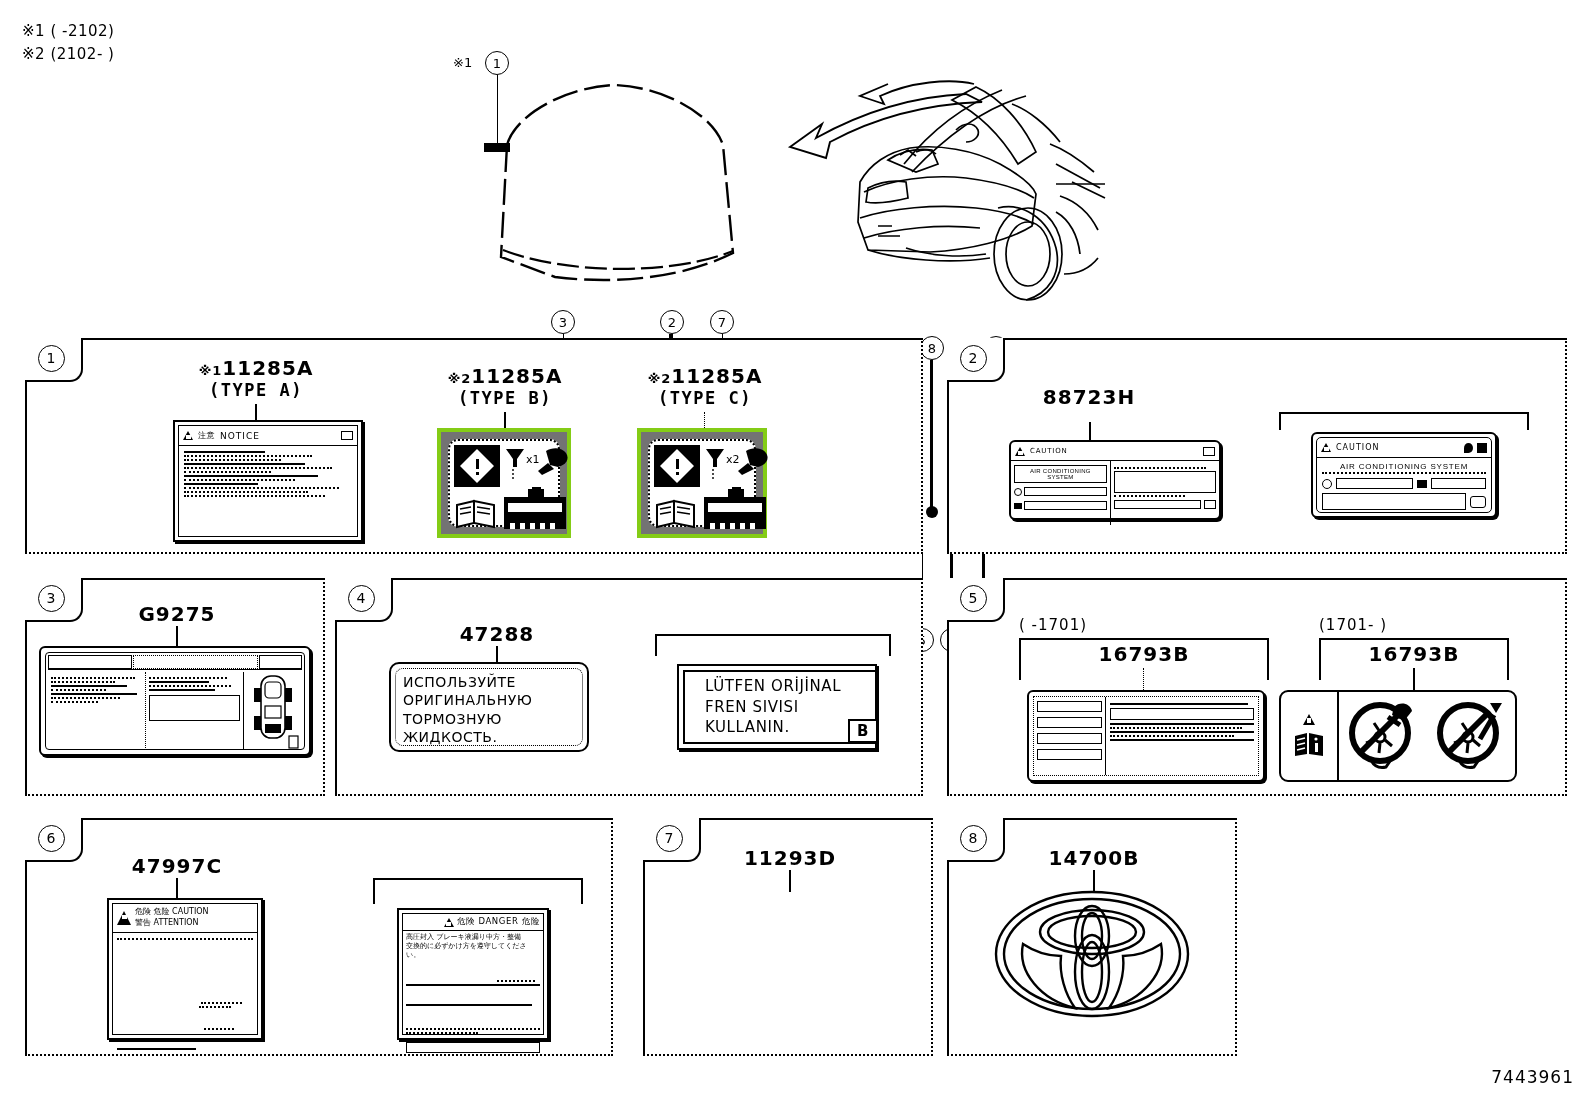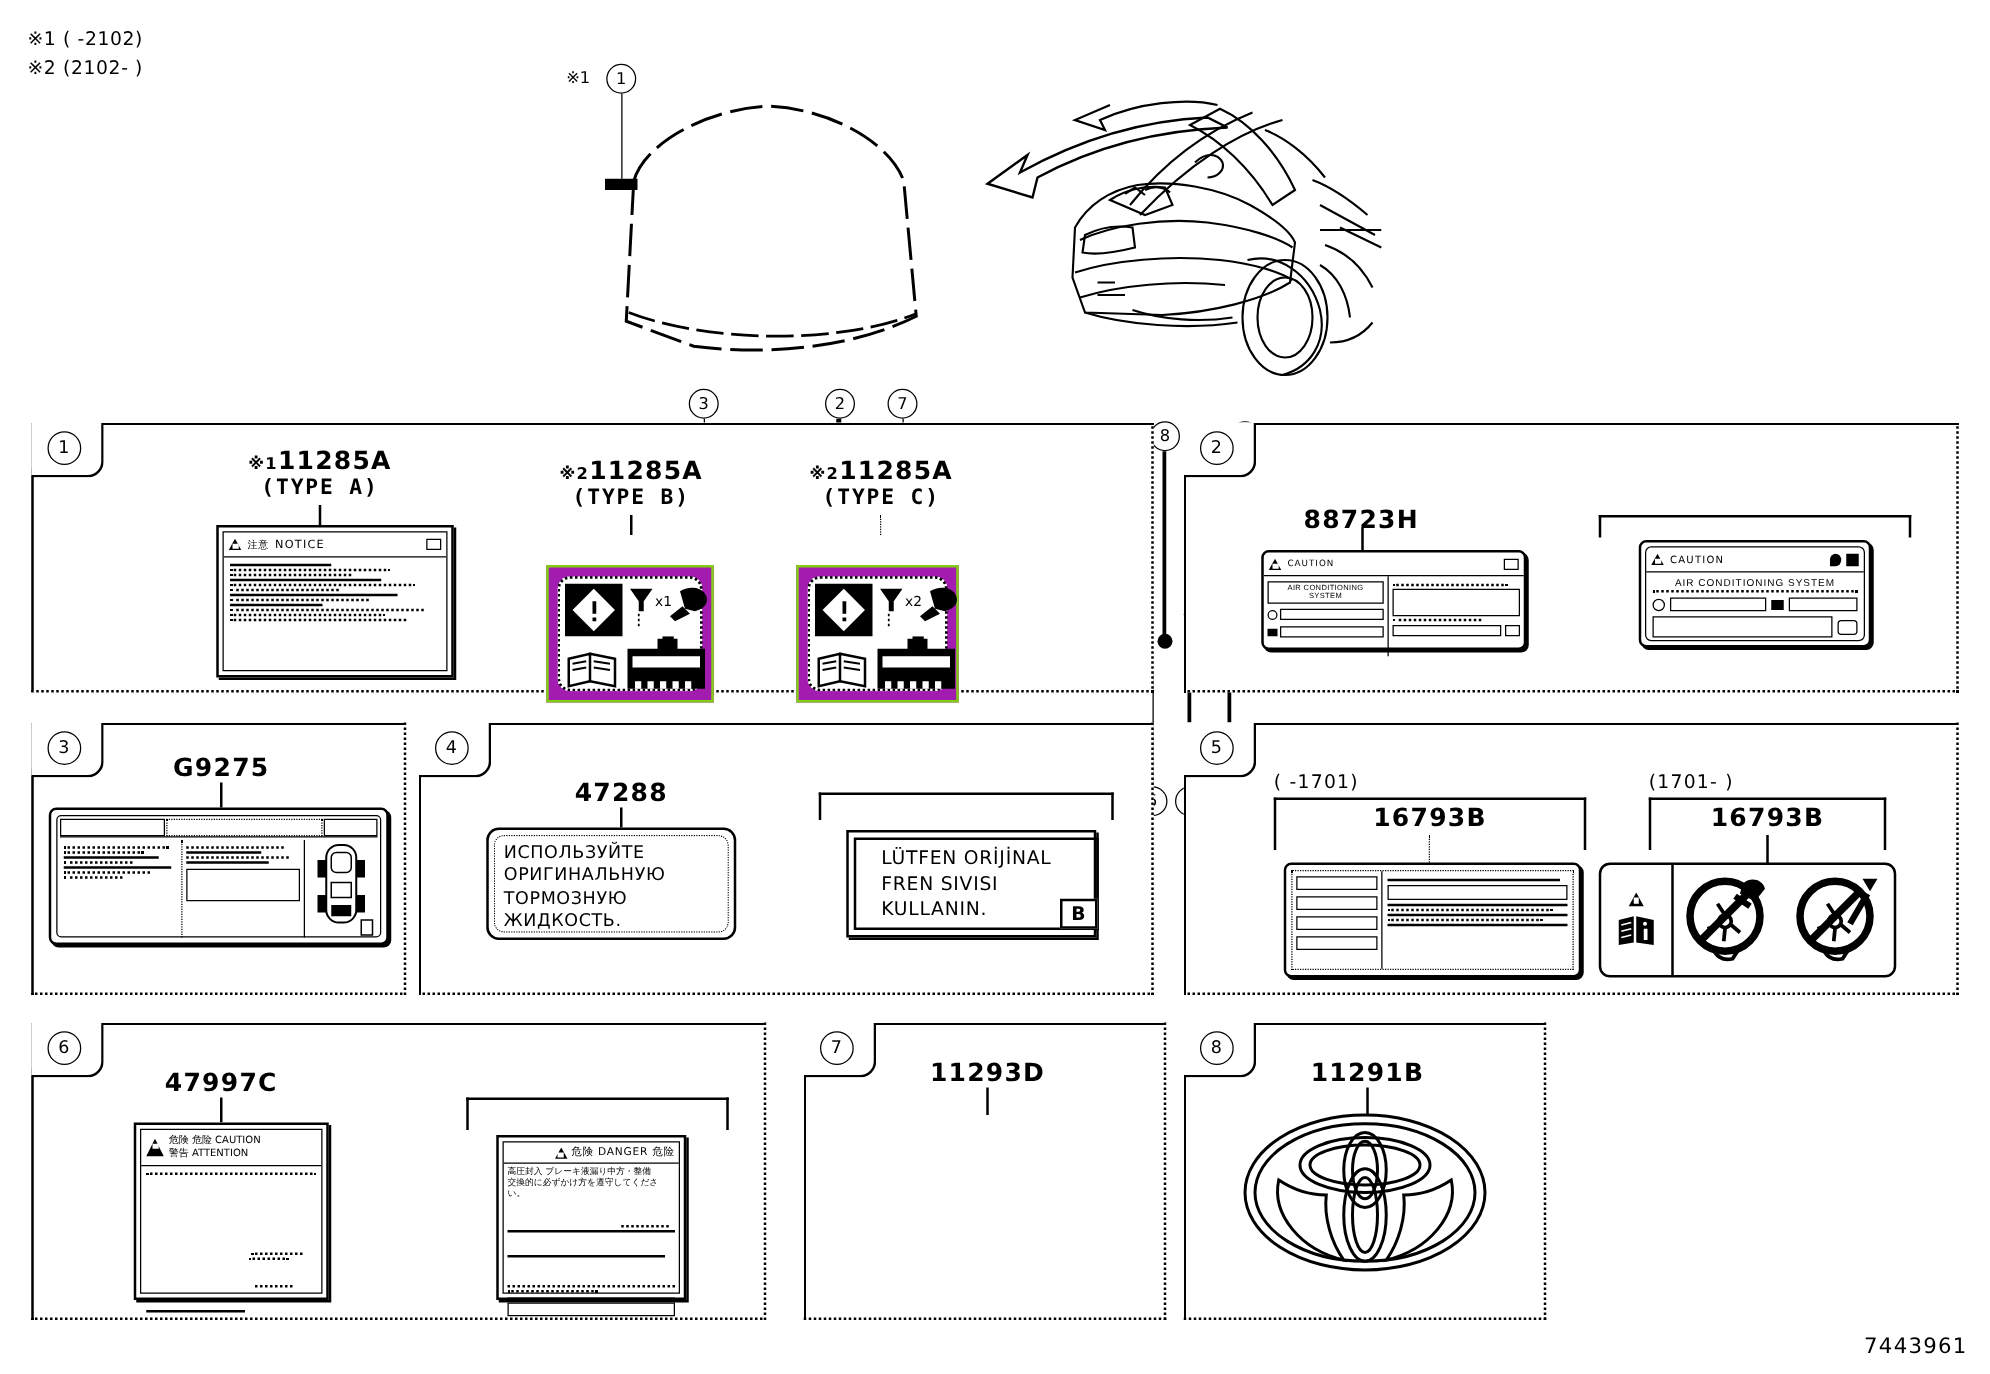--- a/index.html
+++ b/index.html
@@ -54,21 +54,21 @@
        border-bottom:9px solid #000;position:relative;flex:0 0 auto;}
   .tri::after{content:"";position:absolute;left:-2.5px;top:4px;width:5px;height:4px;background:#fff;}
   .triband{width:0;height:0;border-left:6px solid transparent;border-right:6px solid transparent;
        border-bottom:11px solid #000;}
   
   .tl{height:2px;background:#000;margin:2px 0;}
   .td{height:0;border-top:2px dotted #000;margin:2px 0;}
   .box{border:1.2px solid #000;box-sizing:border-box;}
 
   
-  .coolant{position:absolute;border:2px solid #84cc16;background:#a21caf;box-sizing:border-box;margin-top:24px;}
+  .coolant{position:absolute;border:4px solid #84cc16;background:#737373;box-sizing:border-box;}
   .coolant .inner{position:absolute;inset:7px;border:2px dotted #000;border-radius:10px;
                   background:#fff;box-sizing:border-box;}
   .blackdiamondbox{position:absolute;background:#000;}
   .diamond{position:absolute;background:#fff;transform:rotate(45deg);}
   .bang{position:absolute;background:#000;}
 
   
   .tlogo{position:absolute;}
 
   
@@ -313,21 +313,21 @@
       </svg>
     </div>
   </div>
 </div>
 
 <div class="panel" style="left:947px;top:338px;width:620px;height:216px;">
   <div class="pnum">
     <div class="callout">2</div>
   </div>
 
-  <div class="pnlabel" style="left:60px;top:63px;width:160px;">88723H</div>
+  <div class="pnlabel" style="left:60px;top:45px;width:160px;">88723H</div>
   <div class="vline" style="left:140px;top:82px;height:18px;"></div>
 
   <div class="sticker round dbl" style="left:60px;top:100px;width:212px;height:80px;">
     <div class="hdr" style="height:14px;">
       <div class="tri"></div>
       <span style="font-size:7px;letter-spacing:.8px;">CAUTION</span>
       <div class="box" style="width:12px;height:9px;margin-left:auto;"></div>
     </div>
     <div style="display:flex;height:64px;">
       <div style="width:48%;border-right:1.3px solid #000;padding:4px 3px;box-sizing:border-box;">
@@ -597,21 +597,21 @@
   </div>
   <div class="pnlabel" style="left:75px;top:26px;width:140px;">11293D</div>
   <div class="vline" style="left:144px;top:50px;height:22px;"></div>
 
 </div>
 
 <div class="panel" style="left:947px;top:818px;width:290px;height:238px;">
   <div class="pnum">
     <div class="callout">8</div>
   </div>
-  <div class="pnlabel" style="left:75px;top:26px;width:140px;">11291B</div>
+  <div class="pnlabel" style="left:75px;top:26px;width:140px;">14700B</div>
   <div class="vline" style="left:144px;top:50px;height:22px;"></div>
 
   <div class="tlogo" style="left:44px;top:70px;">
     <svg width="198" height="128" viewBox="0 0 198 128">
       <g fill="none" stroke="#000" stroke-width="2.4">
         <ellipse cx="99" cy="64" rx="96" ry="62"></ellipse>
         <ellipse cx="99" cy="64" rx="88" ry="55"></ellipse>
         <ellipse cx="99" cy="42" rx="52" ry="22"></ellipse>
         <ellipse cx="99" cy="42" rx="44" ry="16"></ellipse>
         <ellipse cx="99" cy="46" rx="17" ry="30"></ellipse>

